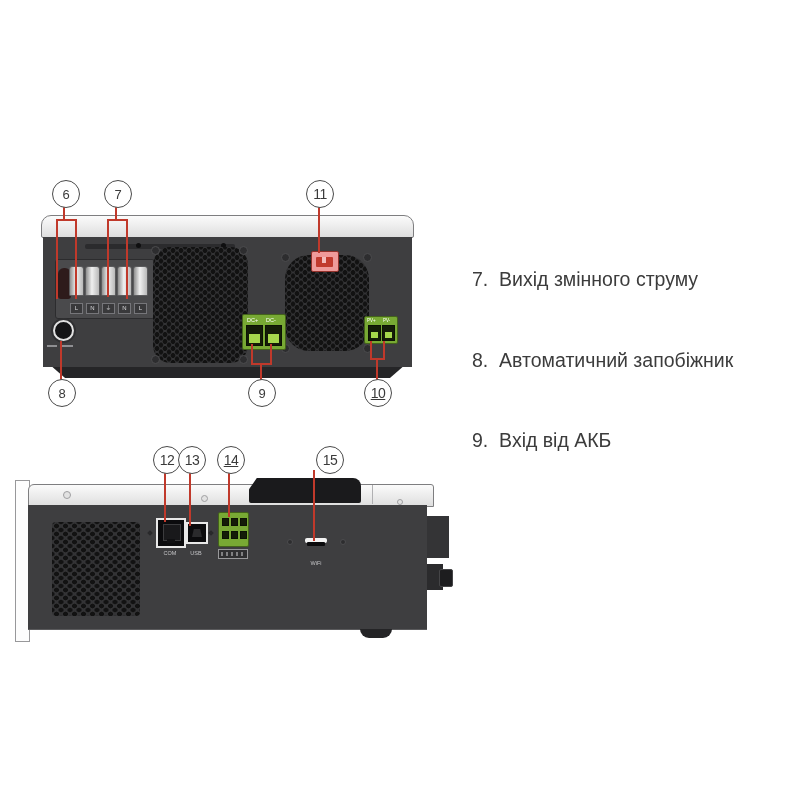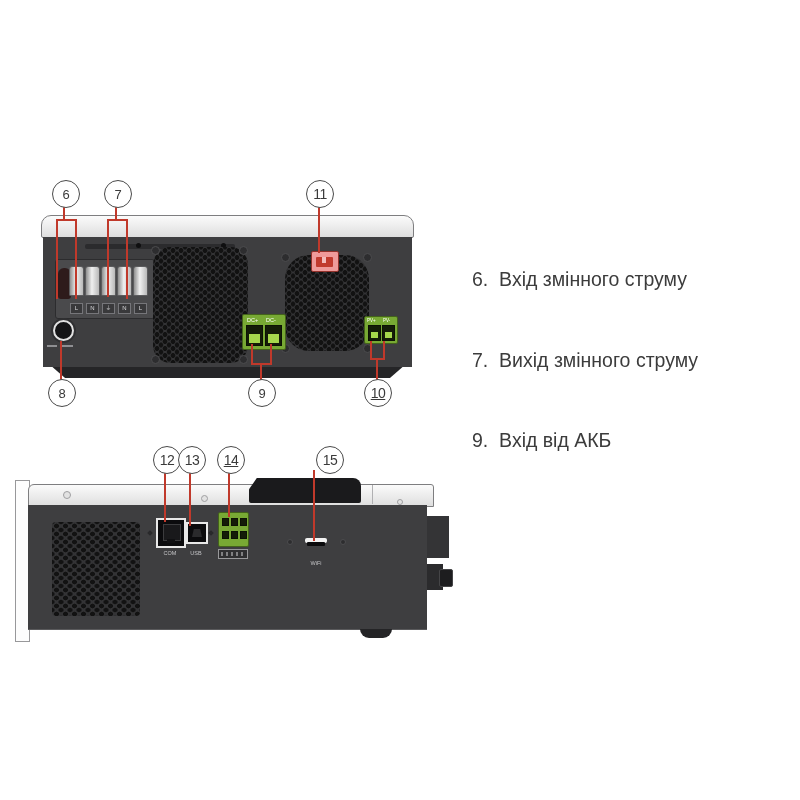--- a/index.html
+++ b/index.html
@@ -228,21 +228,21 @@
       <span>13</span>
     </div>
   <div class="callout two" style="left:217px;top:446px;text-decoration:underline;">
       <span>14</span>
     </div>
   <div class="callout two" style="left:316px;top:446px;">
       <span>15</span>
     </div>
 
   <div class="legend">
-    <div class="legend-line">6.  Вхід змінного струму</div>
     <div class="legend-line">7.  Вихід змінного струму</div>
+    <div class="legend-line">8.  Автоматичний запобіжник</div>
     <div class="legend-line">9.  Вхід від АКБ</div>
     
     
     
   </div>
 
 </div>
 
 </body></html>

